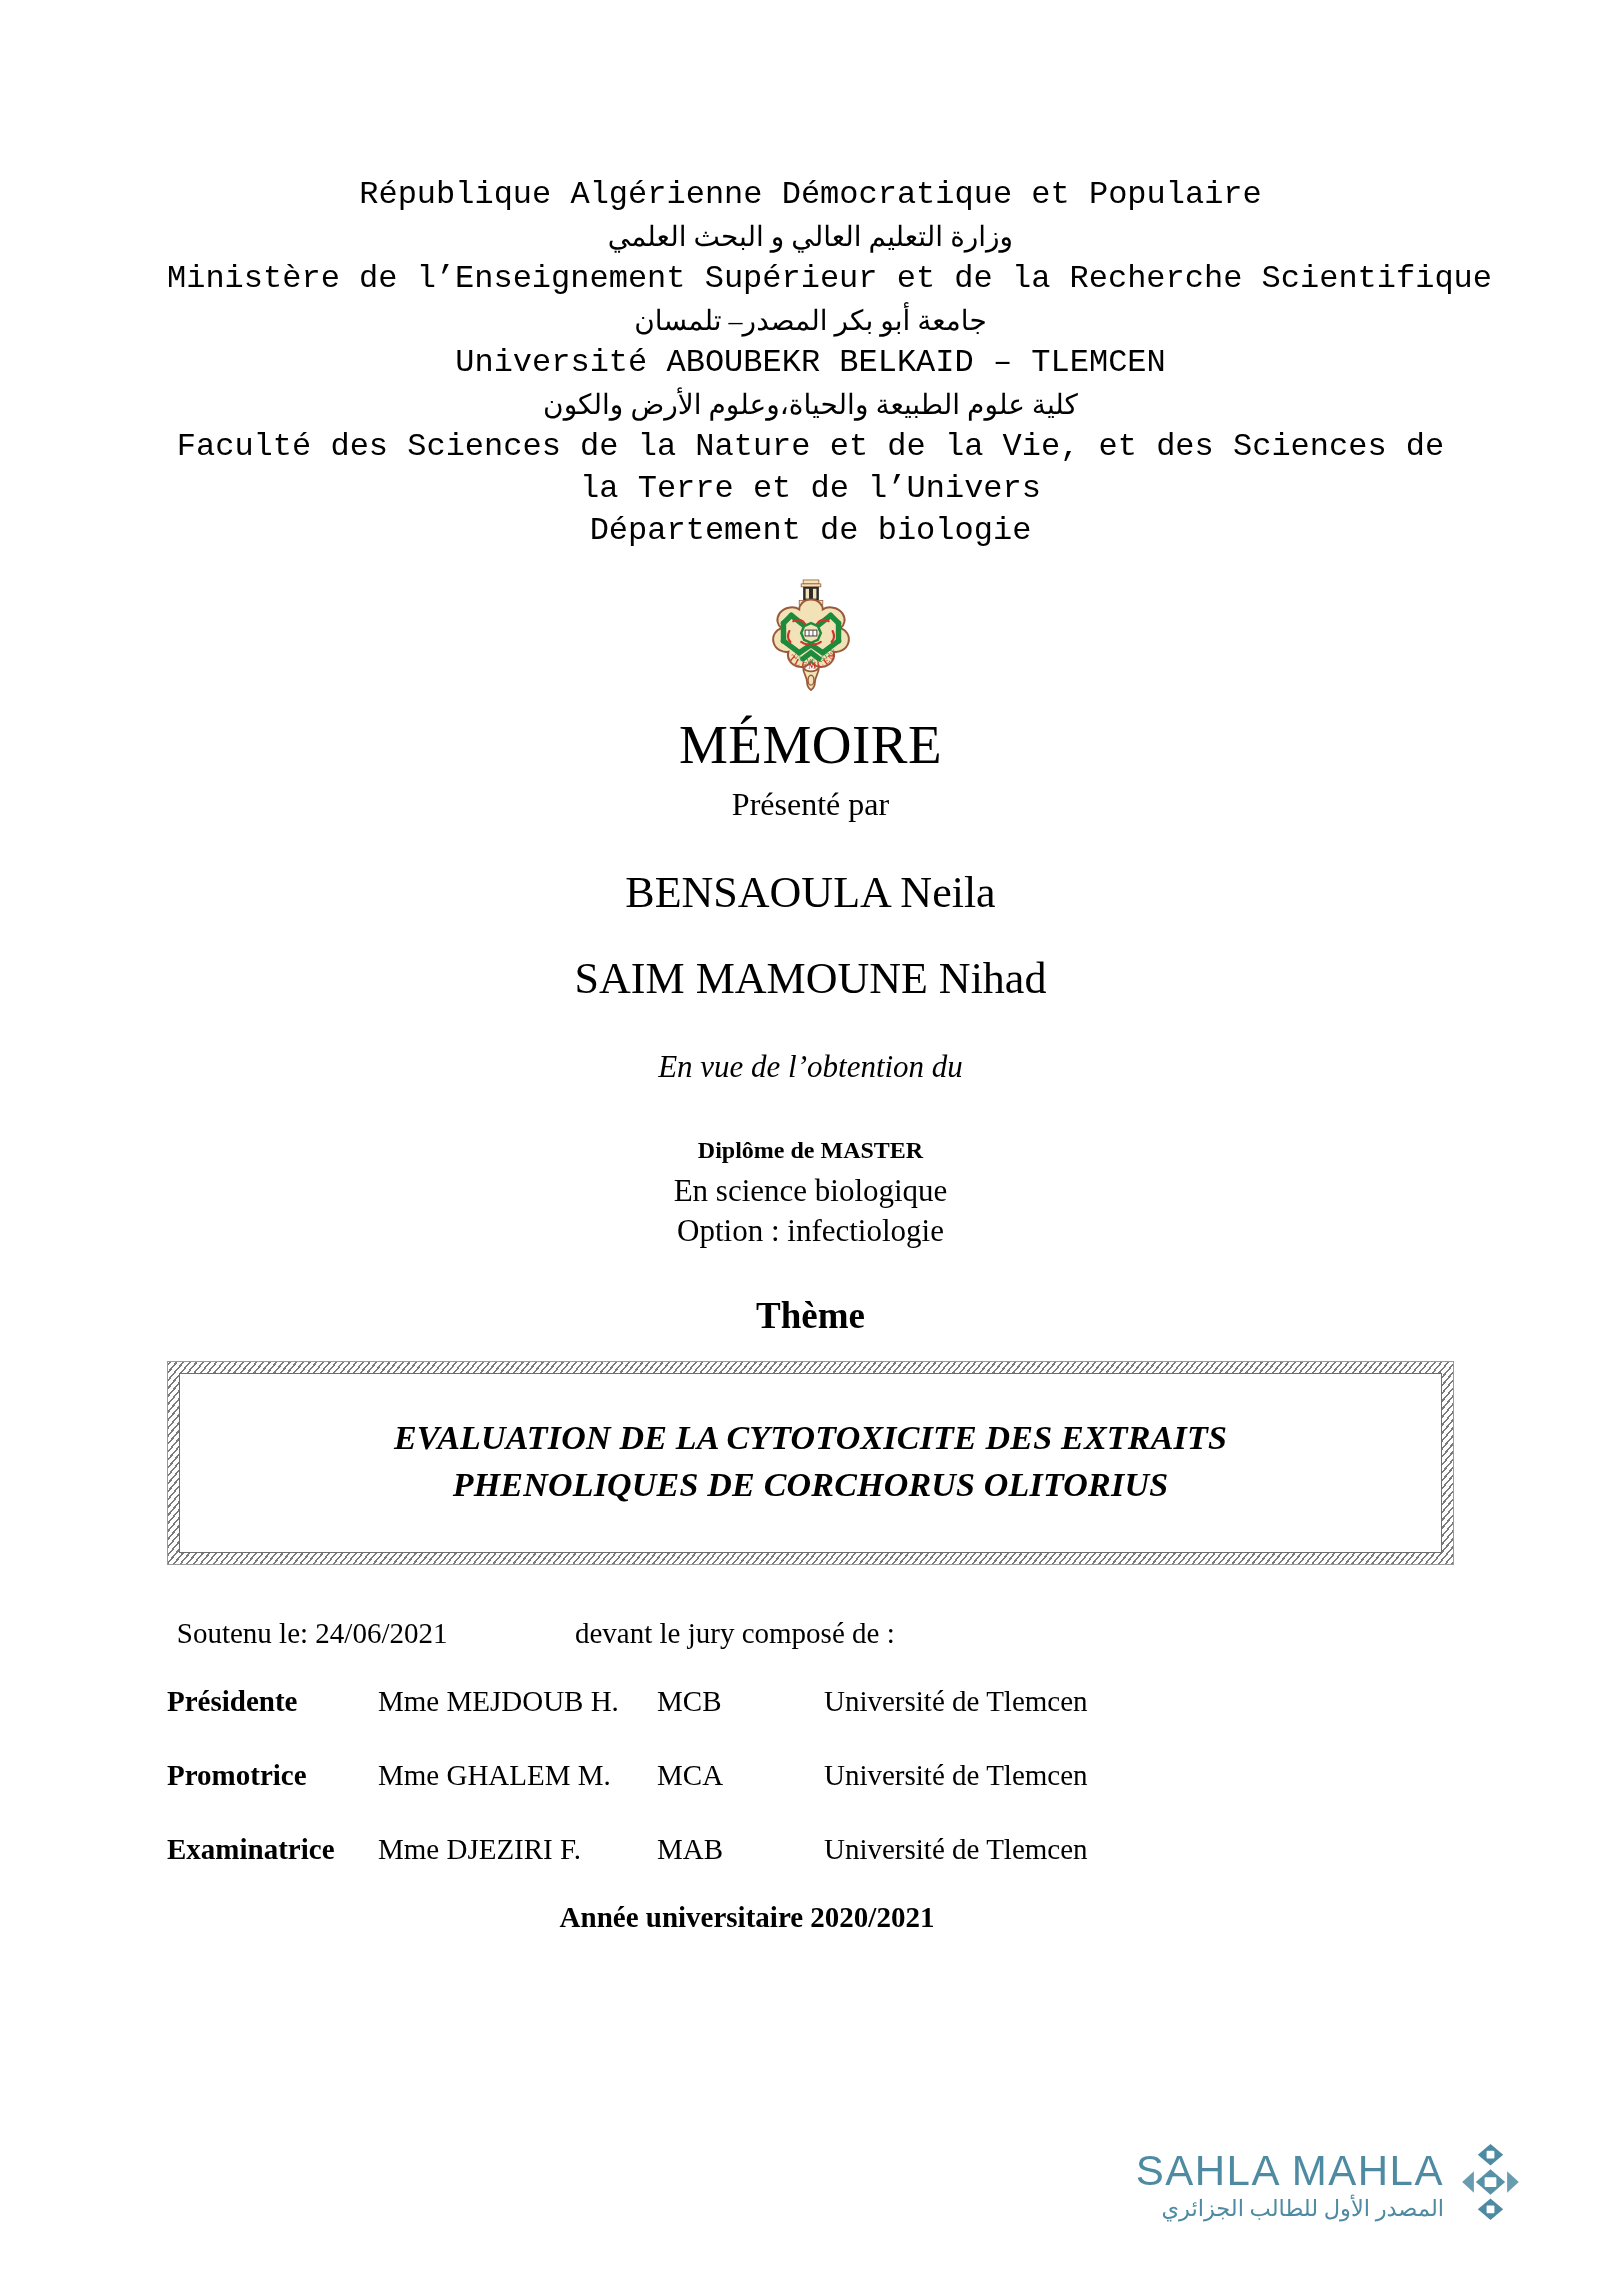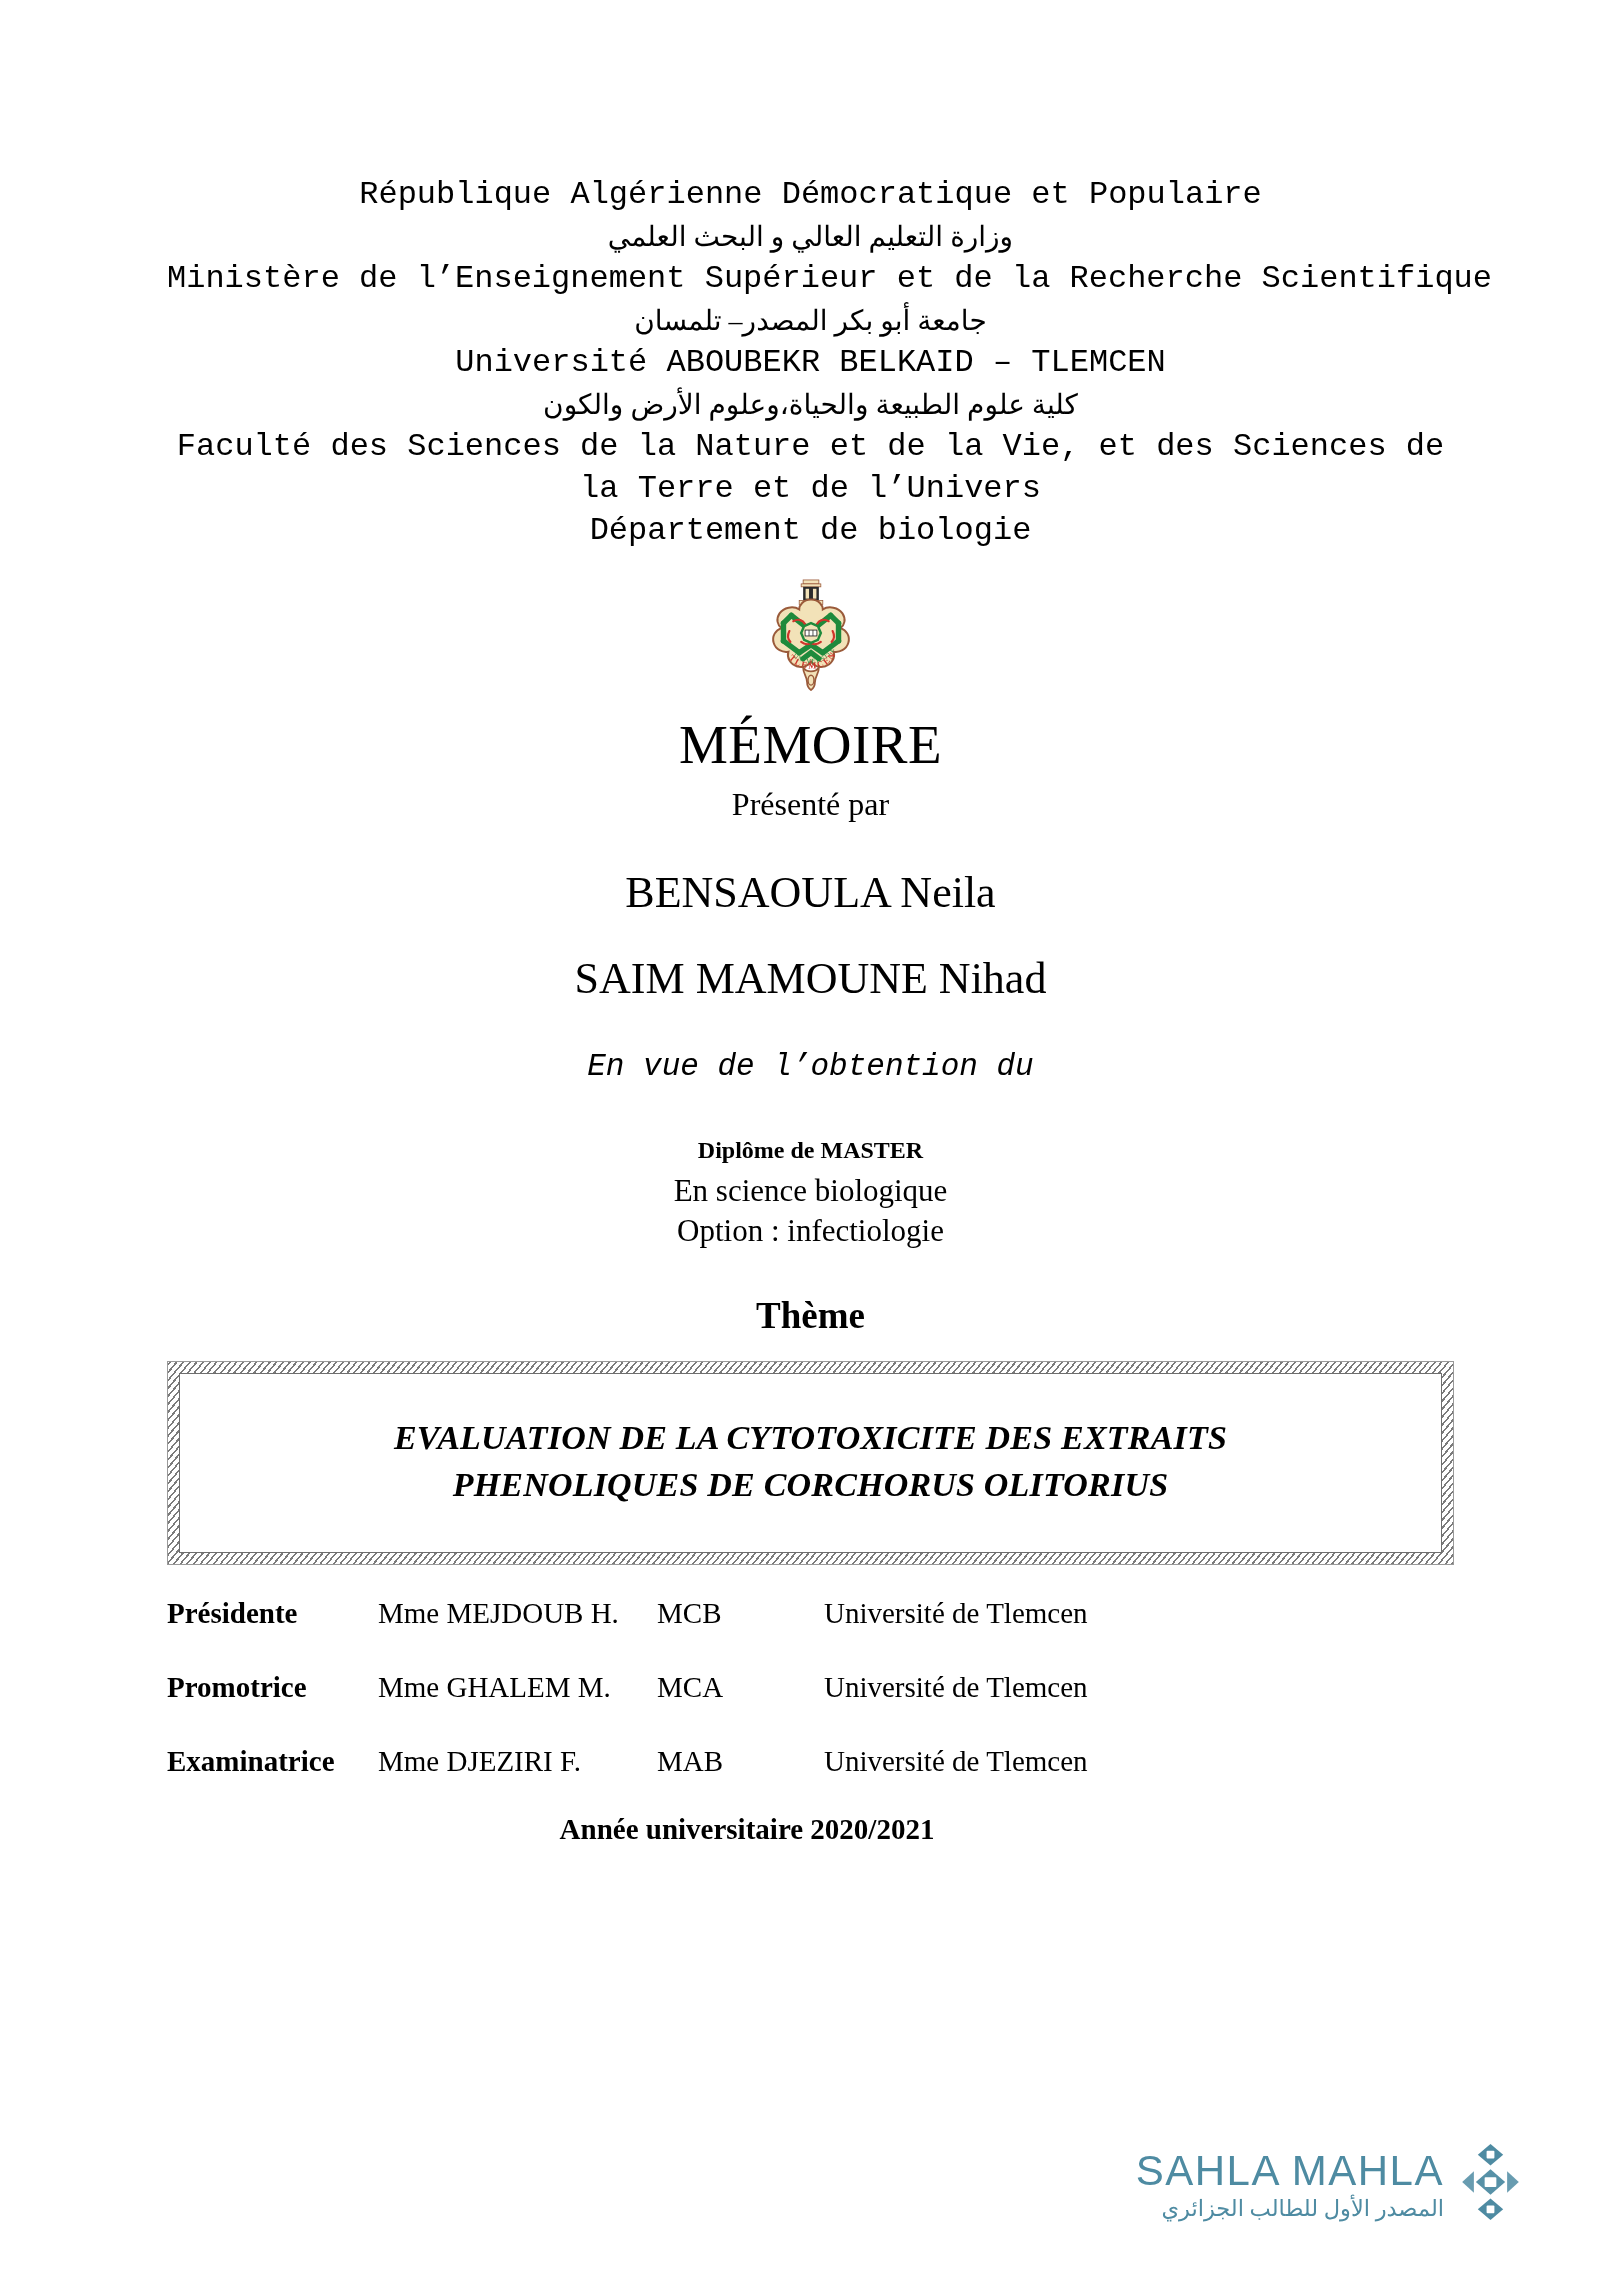--- a/index.html
+++ b/index.html
@@ -72,21 +72,20 @@
   }
   .author.first { margin-top: 47px; }
   .author.second { margin-top: 45px; }
 
   .envue {
     text-align: center;
     font-size: 31px;
     font-style: italic;
     line-height: 41px;
     margin-top: 47px;
-    font-family: Liberation Mono, monospace;
   }
   .diplome {
     text-align: center;
     font-size: 24px;
     font-weight: bold;
     line-height: 41px;
     margin-top: 43px;
   }
   .dip-sub {
     text-align: center;
@@ -302,20 +301,24 @@
 
   <div class="theme">Thème</div>
 
   <div class="title-box">
     <div class="title-box-inner">
       <div class="title-line">EVALUATION DE LA CYTOTOXICITE DES EXTRAITS</div>
       <div class="title-line">PHENOLIQUES DE CORCHORUS OLITORIUS</div>
     </div>
   </div>
 
+  <div class="soutenu-row">
+    <span class="soutenu-date">Soutenu le: 24/06/2021</span>
+    <span class="soutenu-jury">devant le jury composé de :</span>
+  </div>
 
   <table class="jury-table">
     <tbody>
       <tr>
         <td class="jury-role">Présidente</td>
         <td class="jury-name">Mme MEJDOUB  H.</td>
         <td class="jury-grade">MCB</td>
         <td class="jury-univ">Université de Tlemcen</td>
       </tr>
       <tr>

